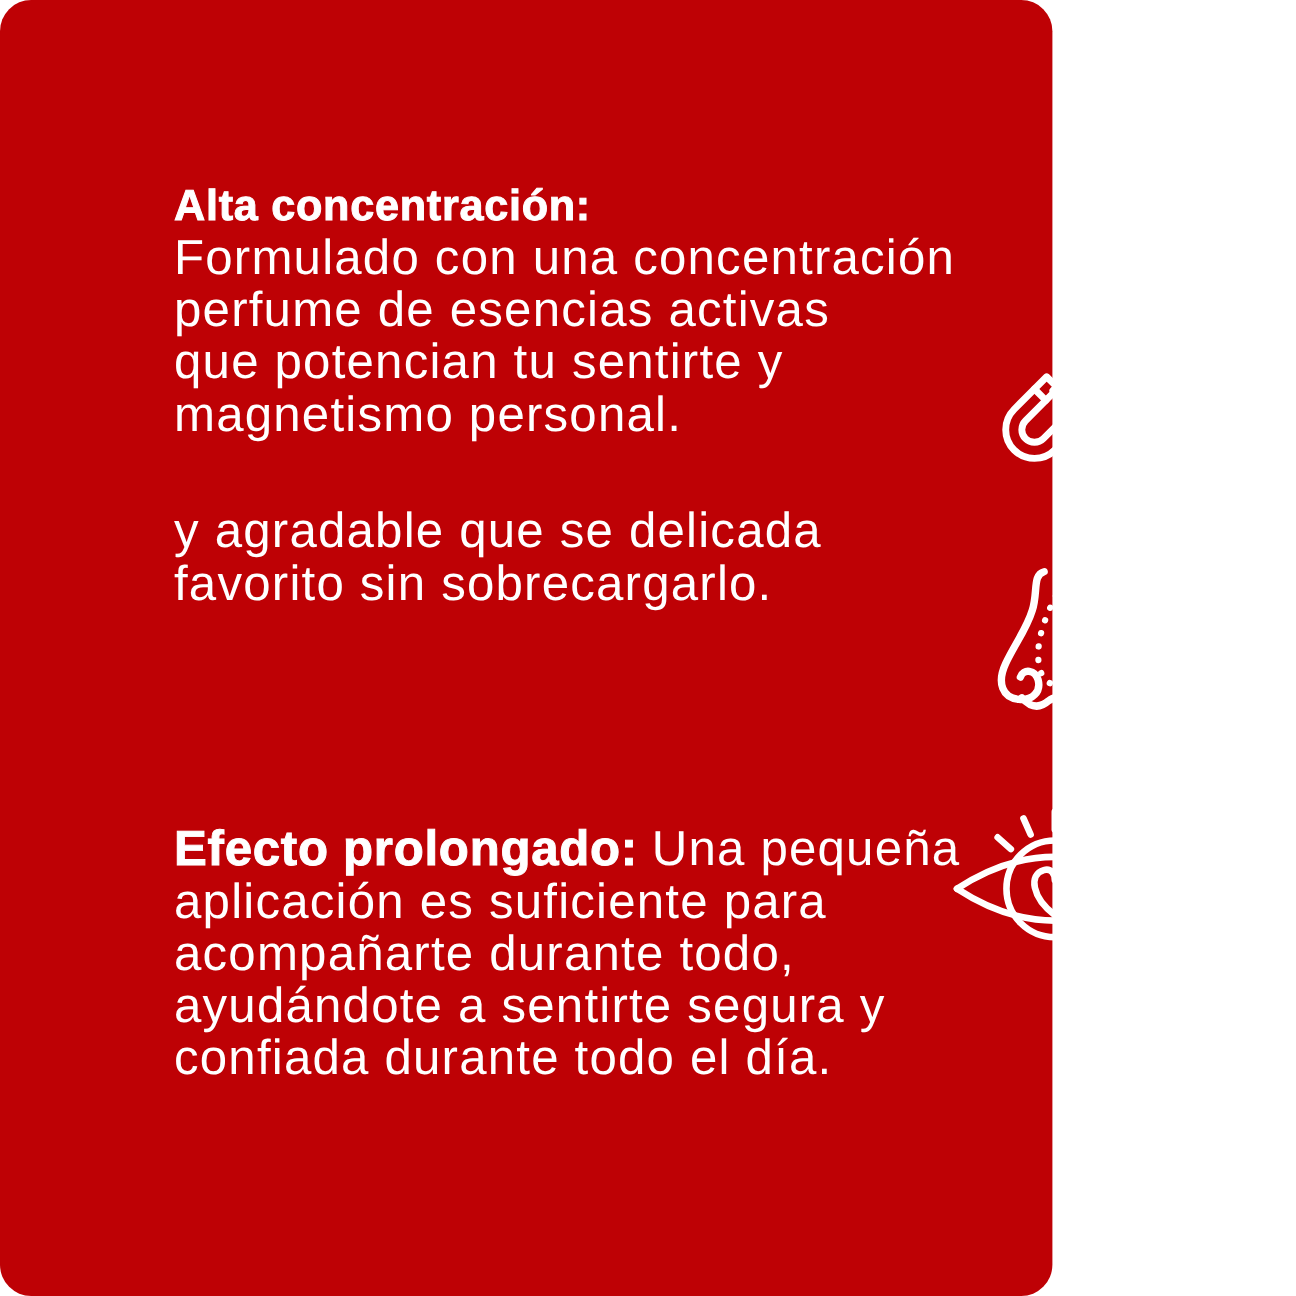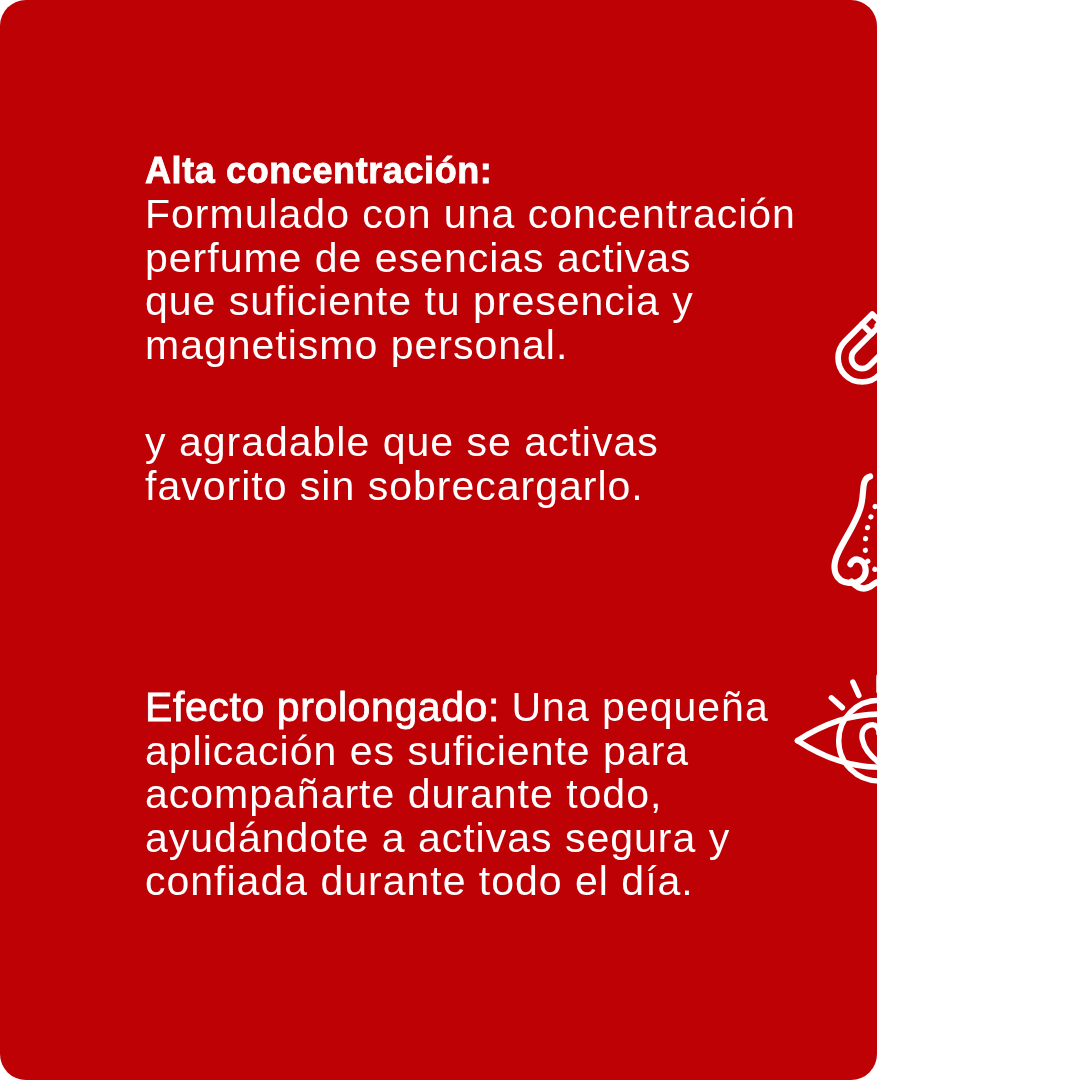--- a/index.html
+++ b/index.html
@@ -31,21 +31,21 @@
     letter-spacing: 0.6px;
     -webkit-text-stroke: 0.8px #ffffff;
   }
   .line {
     font-size: 41px;
     line-height: 43.5px;
     font-weight: 400;
     letter-spacing: 1px;
   }
   .line strong {
-    font-weight: normal;
+    font-weight: bold;
     letter-spacing: 0.6px;
     -webkit-text-stroke: 0.8px #ffffff;
   }
   .line .rest { margin-left: 0.28em; }
   .icon {
     position: absolute;
   }
   .icon svg { display: block; width: 100%; height: 100%; }
   #icon-magnet { left: 795px; top: 245px; width: 182px; height: 182px; }
   #icon-nose   { left: 812px; top: 466px; width: 136px; height: 152px; }
@@ -59,36 +59,36 @@
 </style>
 </head>
 <body>
 
 <div class="canvas" style="background: rgb(190, 1, 5); color: rgb(255, 255, 255);">
 
   <section class="feature" style="top:149px">
     <h2 class="feature-title">Alta concentración:</h2>
     <div class="line">Formulado con una concentración</div>
     <div class="line">perfume de esencias activas</div>
-    <div class="line">que suficiente tu presencia y</div>
+    <div class="line">que potencian tu sentirte y</div>
     <div class="line">magnetismo personal.</div>
   </section>
 
   <section class="feature" style="top:421px">
-    <div class="line">y agradable que se activas</div>
+    <div class="line">y agradable que se delicada</div>
     <div class="line">favorito sin sobrecargarlo.</div>
   </section>
 
   <section class="feature" style="top:686px">
     <div class="line">
       <strong>Efecto prolongado:</strong><span class="rest">Una pequeña</span>
     </div>
     <div class="line">aplicación es suficiente para</div>
     <div class="line">acompañarte durante todo,</div>
-    <div class="line">ayudándote a activas segura y</div>
+    <div class="line">ayudándote a sentirte segura y</div>
     <div class="line">confiada durante todo el día.</div>
   </section>
 
   <div class="icon" id="icon-magnet">
     <svg viewBox="0 0 190 190" xmlns="http://www.w3.org/2000/svg">
       <defs>
         <clipPath id="personClip">
             <circle cx="133" cy="42" r="28"></circle>
           </clipPath>
       </defs>

